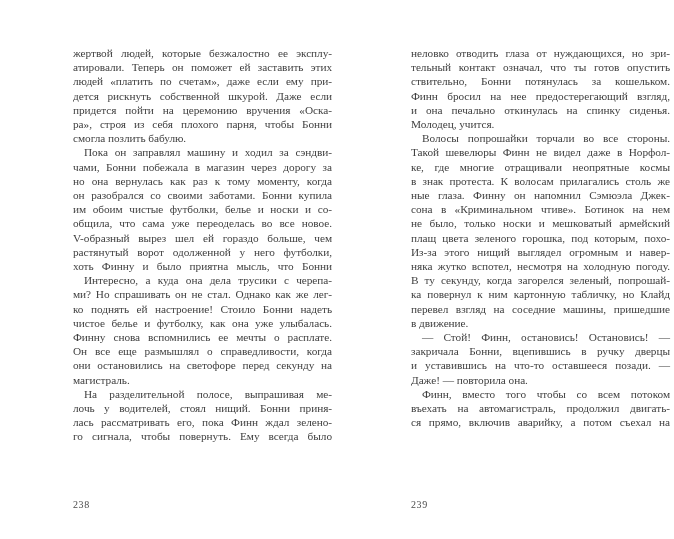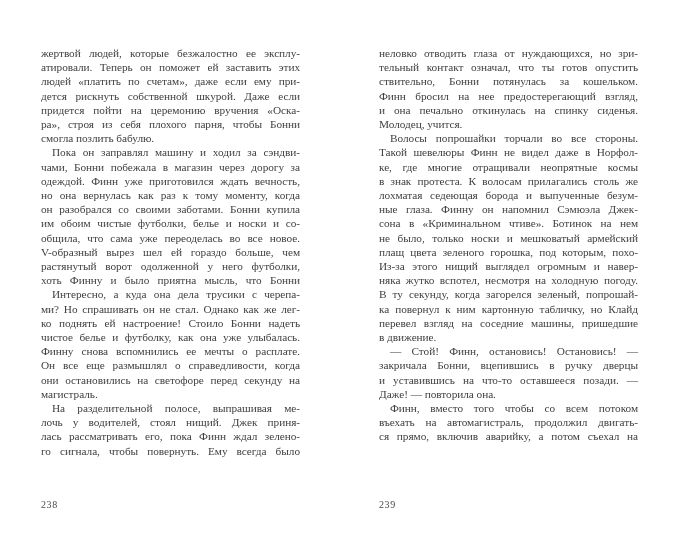--- a/index.html
+++ b/index.html
@@ -13,20 +13,21 @@
     height: 539px;
     background: #ffffff;
     font-family: "Liberation Serif", "DejaVu Serif", serif;
     overflow: hidden;
   }
   .page {
     position: absolute;
     top: 0;
     height: 409px;
     width: 259px;
+    margin-left: 32px;
   }
   .page--left  { left: 41px; }
   .page--right { left: 379px; }
   .text-block {
     position: absolute;
     top: 46px;
     left: 0;
     right: 0;
   }
   .line {
@@ -62,57 +63,55 @@
     <div class="text-block">
         <div class="line">жертвой людей, которые безжалостно ее эксплу-</div>
         <div class="line">атировали. Теперь он поможет ей заставить этих</div>
         <div class="line">людей «платить по счетам», даже если ему при-</div>
         <div class="line">дется рискнуть собственной шкурой. Даже если</div>
         <div class="line">придется пойти на церемонию вручения «Оска-</div>
         <div class="line">ра», строя из себя плохого парня, чтобы Бонни</div>
         <div class="line flush">смогла позлить бабулю.</div>
         <div class="line indent">Пока он заправлял машину и ходил за сэндви-</div>
         <div class="line">чами, Бонни побежала в магазин через дорогу за</div>
-        <div class="line">одеждой. Финн уже приготовился ждать вечность,</div>
         <div class="line">но она вернулась как раз к тому моменту, когда</div>
         <div class="line">он разобрался со своими заботами. Бонни купила</div>
         <div class="line">им обоим чистые футболки, белье и носки и со-</div>
         <div class="line">общила, что сама уже переоделась во все новое.</div>
         <div class="line">V-образный вырез шел ей гораздо больше, чем</div>
         <div class="line">растянутый ворот одолженной у него футболки,</div>
         <div class="line">хоть Финну и было приятна мысль, что Бонни</div>
         <div class="line indent">Интересно, а куда она дела трусики с черепа-</div>
         <div class="line">ми? Но спрашивать он не стал. Однако как же лег-</div>
         <div class="line">ко поднять ей настроение! Стоило Бонни надеть</div>
         <div class="line">чистое белье и футболку, как она уже улыбалась.</div>
         <div class="line">Финну снова вспомнились ее мечты о расплате.</div>
         <div class="line">Он все еще размышлял о справедливости, когда</div>
         <div class="line">они остановились на светофоре перед секунду на</div>
         <div class="line flush">магистраль.</div>
         <div class="line indent">На разделительной полосе, выпрашивая ме-</div>
-        <div class="line">лочь у водителей, стоял нищий. Джек приня-</div>
+        <div class="line">лочь у водителей, стоял нищий. Бонни приня-</div>
         <div class="line">лась рассматривать его, пока Финн ждал зелено-</div>
         <div class="line">го сигнала, чтобы повернуть. Ему всегда было</div>
       </div>
     <div class="page-number" style="color: rgb(74, 74, 74);">238</div>
   </section>
 
   <section class="page page--right">
     <div class="text-block">
         <div class="line">неловко отводить глаза от нуждающихся, но зри-</div>
         <div class="line">тельный контакт означал, что ты готов опустить</div>
         <div class="line">ствительно, Бонни потянулась за кошельком.</div>
         <div class="line">Финн бросил на нее предостерегающий взгляд,</div>
         <div class="line">и она печально откинулась на спинку сиденья.</div>
         <div class="line flush">Молодец, учится.</div>
         <div class="line indent">Волосы попрошайки торчали во все стороны.</div>
         <div class="line">Такой шевелюры Финн не видел даже в Норфол-</div>
         <div class="line">ке, где многие отращивали неопрятные космы</div>
         <div class="line">в знак протеста. К волосам прилагались столь же</div>
-        <div class="line">лохматая седеющая борода и выпученные безум-</div>
         <div class="line">ные глаза. Финну он напомнил Сэмюэла Джек-</div>
         <div class="line">сона в «Криминальном чтиве». Ботинок на нем</div>
         <div class="line">не было, только носки и мешковатый армейский</div>
         <div class="line">плащ цвета зеленого горошка, под которым, похо-</div>
         <div class="line">Из-за этого нищий выглядел огромным и навер-</div>
         <div class="line">няка жутко вспотел, несмотря на холодную погоду.</div>
         <div class="line">В ту секунду, когда загорелся зеленый, попрошай-</div>
         <div class="line">ка повернул к ним картонную табличку, но Клайд</div>
         <div class="line">перевел взгляд на соседние машины, пришедшие</div>
         <div class="line flush">в движение.</div>

